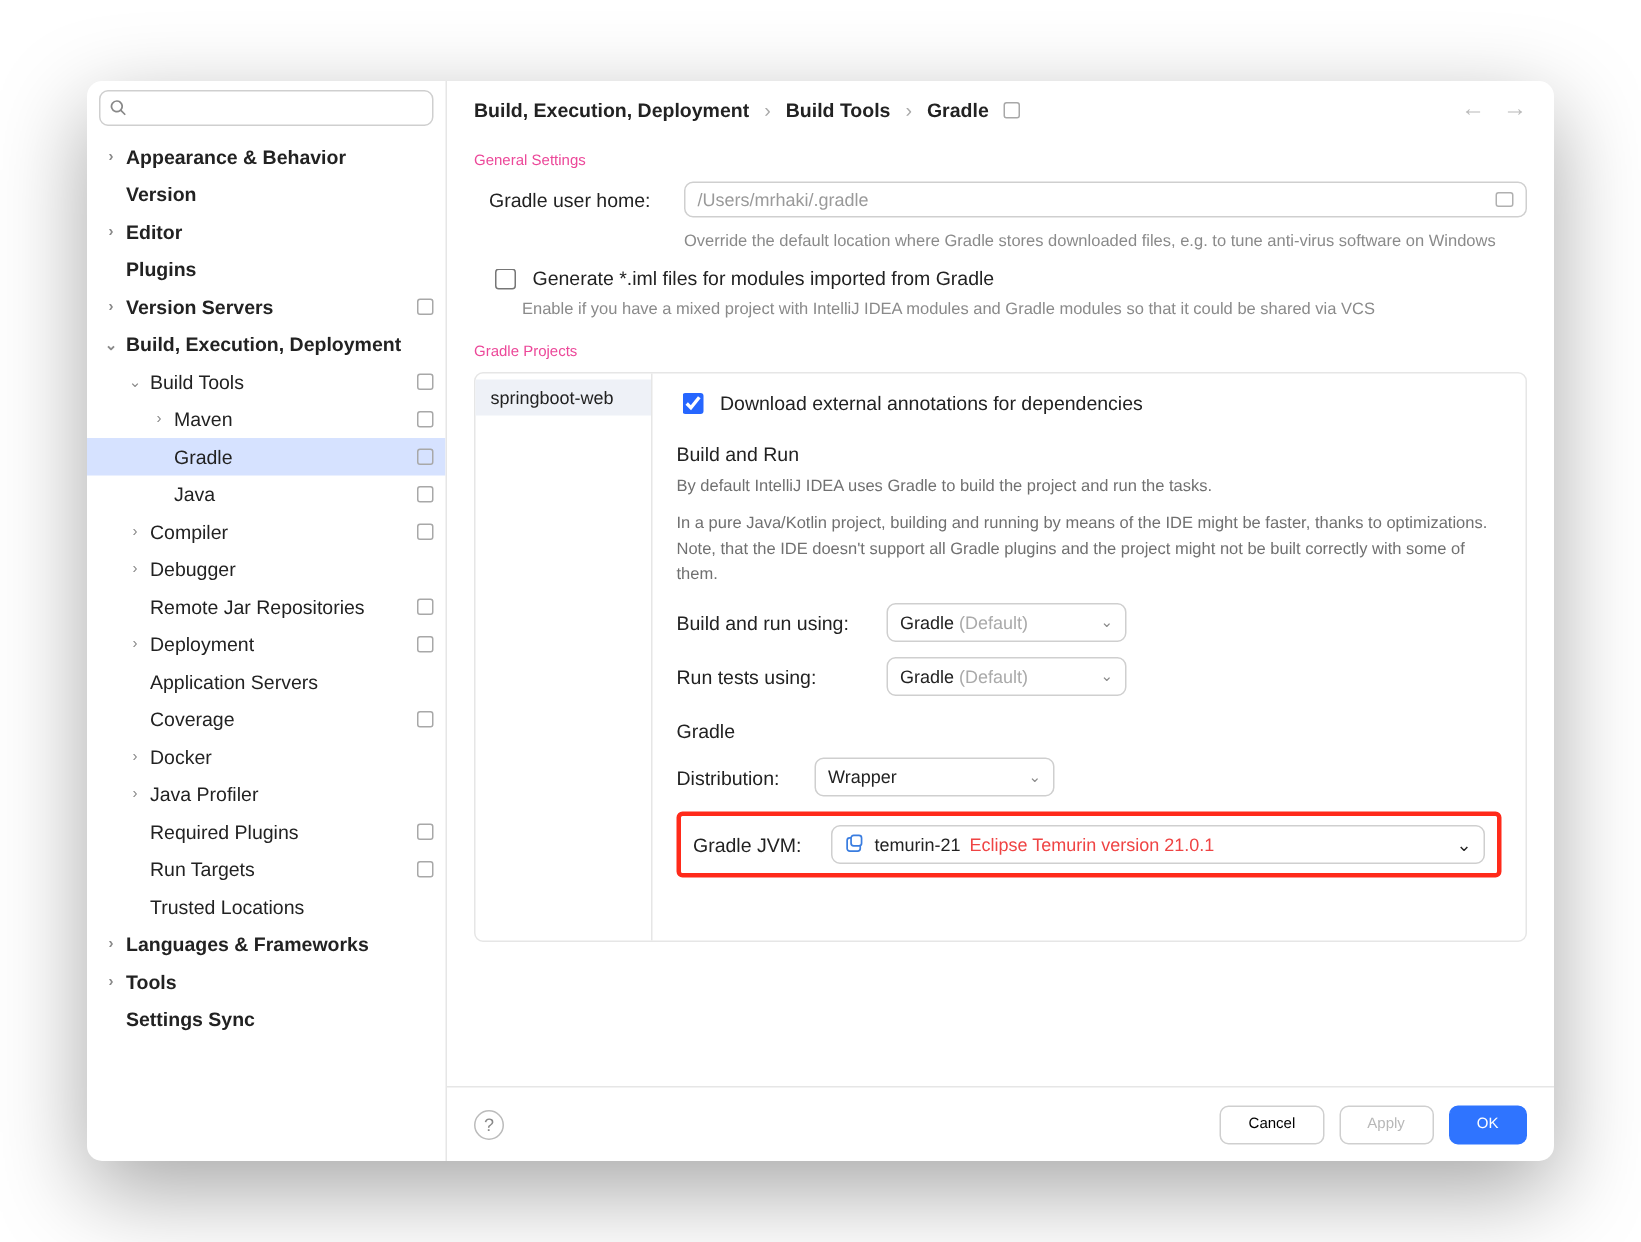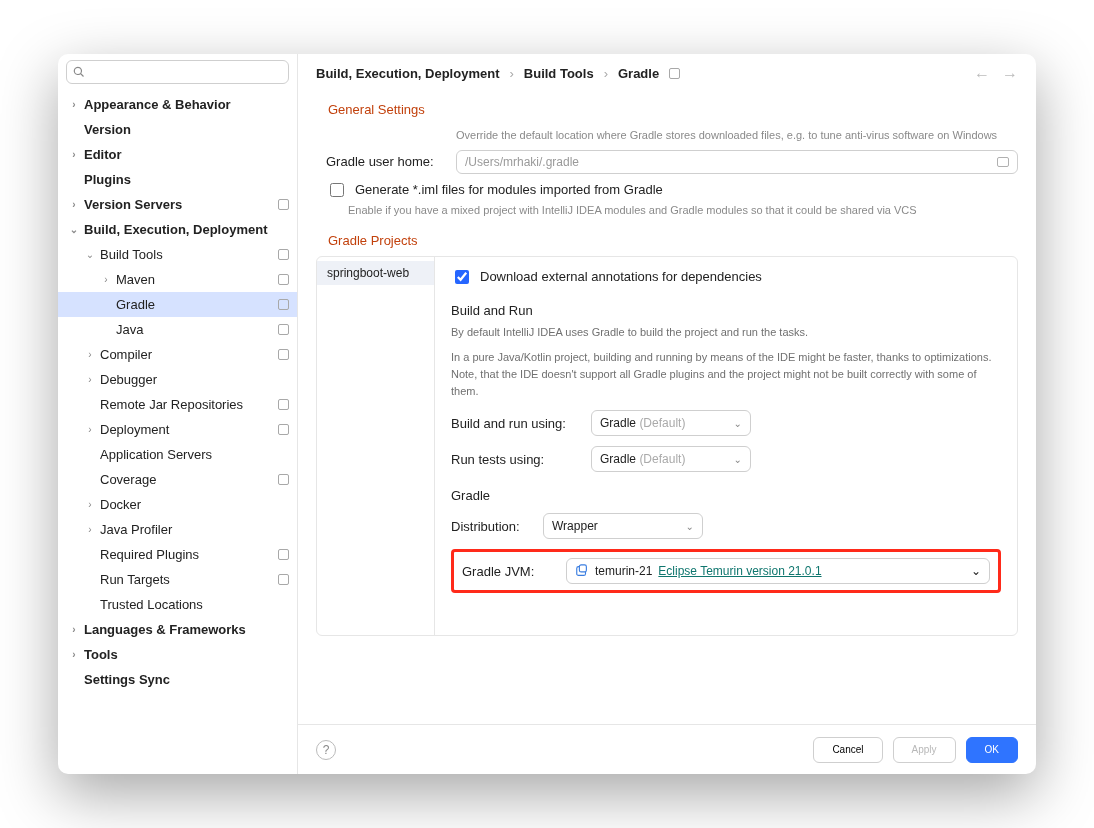--- a/index.html
+++ b/index.html
@@ -86,21 +86,21 @@
   }
   .crumbs {
     height:38px; display:flex; align-items:center;
     padding:0 18px; gap:10px;
     font-weight:600; color:#222;
   }
   .crumb-sep{color:#aaa;font-weight:400;}
   .crumb-icon{width:11px;height:11px;border:1px solid #a8a8a8;border-radius:2px;}
   .navarrows{margin-left:auto;display:flex;gap:12px;color:#bbb;font-size:16px;}
   .content { flex:1; overflow:auto; padding:0 18px 12px 18px;}
-  .section-title{font-size:13px;margin:10px 0 8px 12px; color:#c2410c;}
+  .section-title{font-size:10px;margin:10px 0 8px 0; color:#ec4899;}
   .formrow{display:flex;align-items:center;gap:14px;margin:6px 0;}
   .formrow .lbl{width:126px;text-align:left;font-size:13px;color:#222;padding-left:10px;}
   .textfield{
     flex:1; display:flex;align-items:center;
     border:1px solid #cfcfcf;border-radius:6px;height:24px;
     padding:0 8px;color:#9a9a9a;font-size:12px;
     background:#fff;justify-content:space-between;
   }
   .hint{font-size:11px;color:#8a8a8a;line-height:1.45;padding:3px 0 0 14px;}
   .check{display:flex;align-items:center;gap:8px;font-size:13px;padding-left:10px;}
@@ -120,29 +120,29 @@
   .field-line .k{width:128px;font-size:13px;}
   .select{
     display:flex;align-items:center;justify-content:space-between;
     border:1px solid #cfcfcf;border-radius:6px;height:26px;
     padding:0 8px;font-size:12px;min-width:160px;background:#fff;
   }
   .select .caret{color:#888;font-size:10px;}
   .gradle-box{margin-top:8px;}
   .jvm-highlight{
     border:3px solid #ff2a1a;border-radius:4px;
-    padding:6px 8px;display:flex;align-items:center;gap:24px;
+    padding:6px 8px;display:flex;align-items:center;gap:12px;
   }
   .jvm-select{
     flex:1;display:flex;align-items:center;gap:6px;
     border:1px solid #cfcfcf;border-radius:6px;height:26px;
     padding:0 8px;font-size:12px;background:#fff;justify-content:space-between;
   }
   .jvm-select .content-span{display:flex;align-items:center;gap:6px;}
-  .jvm-select .muted{color:#0f766e;text-decoration:underline;}
+  .jvm-select .muted{color:#ef4444;}
   
   .footer{
     border-top:1px solid #e6e6e6;
     height:50px;display:flex;align-items:center;
     padding:0 18px;gap:10px;
   }
   .footer .spacer{flex:1;}
   .help-circle{width:20px;height:20px;border:1px solid #bbb;border-radius:50%;display:flex;align-items:center;justify-content:center;color:#888;font-size:12px;}
   .btn{
     height:26px;padding:0 18px;border:1px solid #cfcfcf;border-radius:6px;
@@ -292,29 +292,29 @@
         <div class="navarrows">
           <span>←</span>
           <span>→</span>
         </div>
       </div>
 
       <div class="content">
         <div class="section-title">General Settings</div>
 
         <div class="formrow">
-          <div class="lbl"></div>
-          <div class="hint" style="padding-left:0">Override the default location where Gradle stores downloaded files, e.g. to tune anti-virus software on Windows</div>
-        </div>
-        <div class="formrow">
           <div class="lbl">Gradle user home:</div>
           <div class="textfield">
             <span>/Users/mrhaki/.gradle</span>
             <span class="folder-icon"></span>
           </div>
+        </div>
+        <div class="formrow">
+          <div class="lbl"></div>
+          <div class="hint" style="padding-left:0">Override the default location where Gradle stores downloaded files, e.g. to tune anti-virus software on Windows</div>
         </div>
 
         <div class="check" style="margin-top:6px">
           <input type="checkbox" style="">
           <span>Generate *.iml files for modules imported from Gradle</span>
         </div>
         <div class="hint" style="padding-left:32px">Enable if you have a mixed project with IntelliJ IDEA modules and Gradle modules so that it could be shared via VCS</div>
 
         <div class="section-title" style="margin-top:14px">Gradle Projects</div>
 

